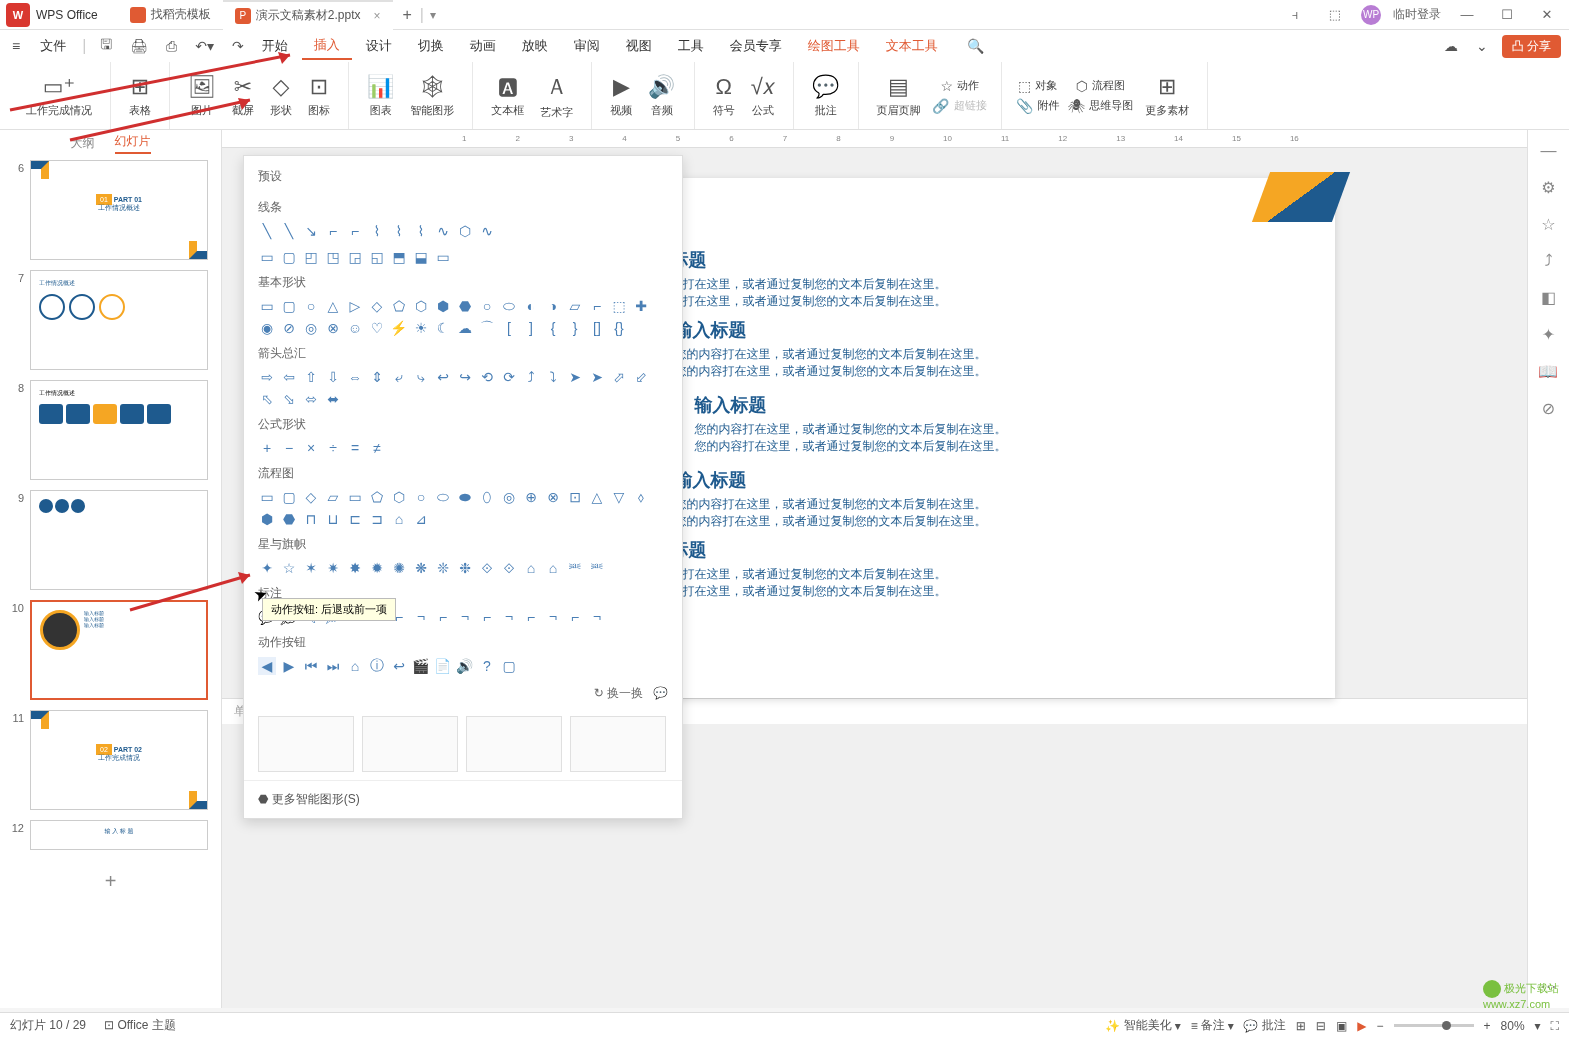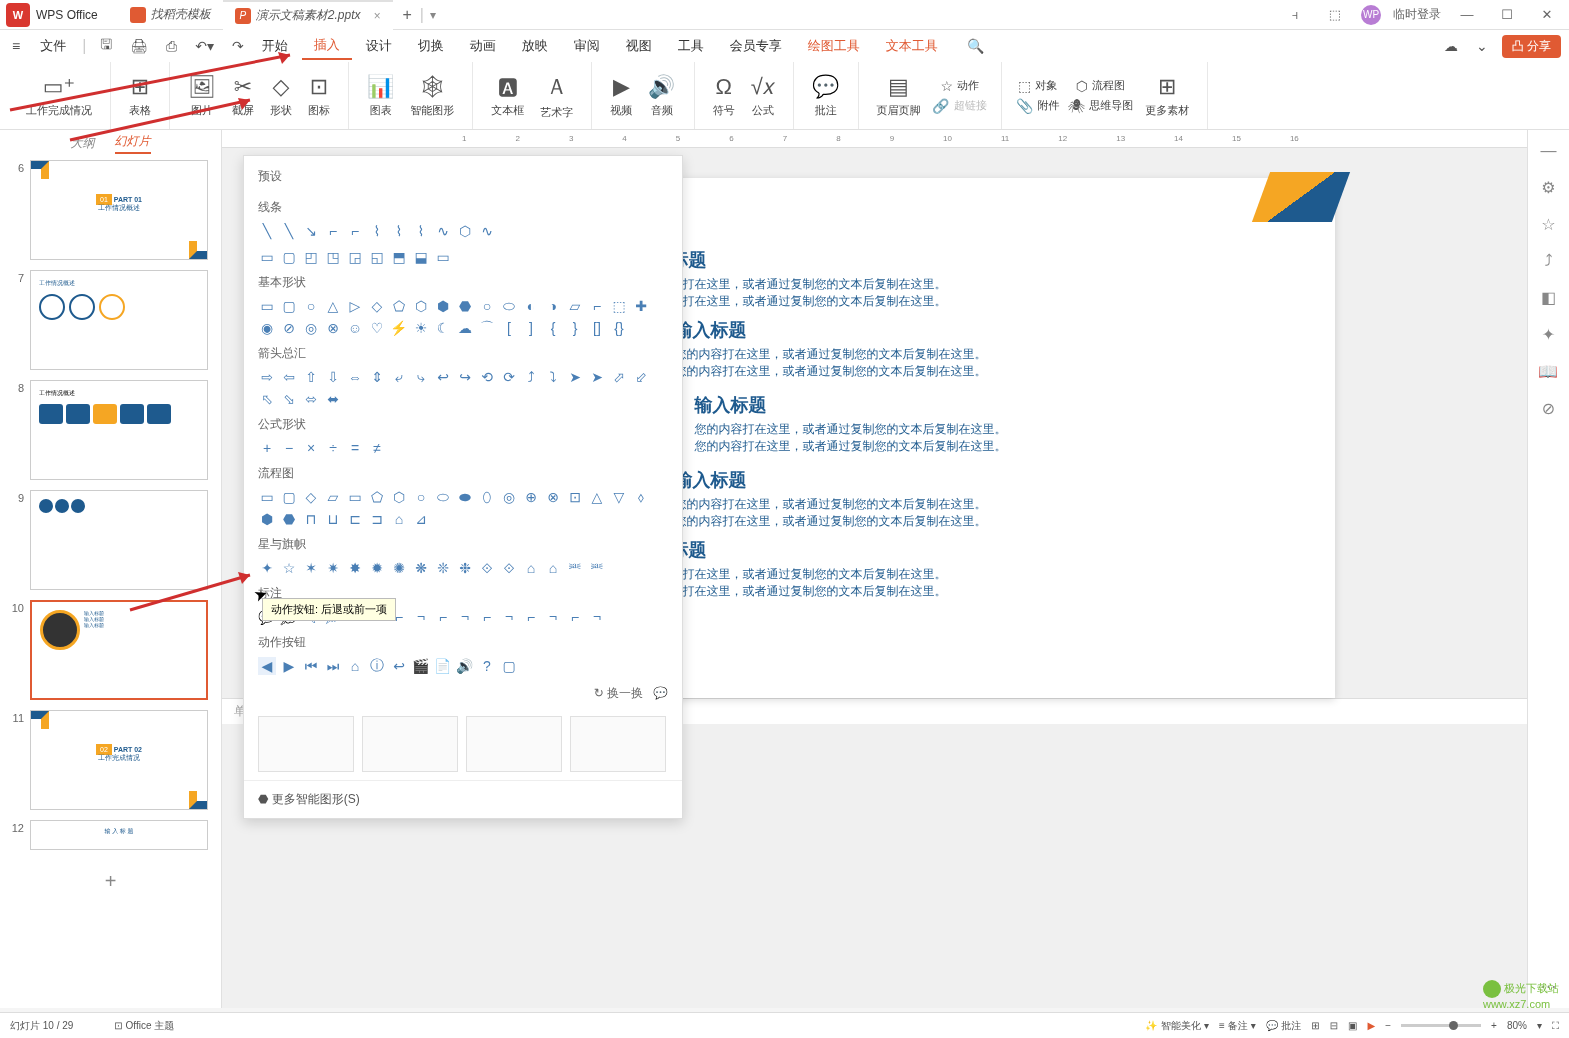--- a/index.html
+++ b/index.html
@@ -2,21 +2,21 @@
 <html><head>
 <meta charset="utf-8">
 <style>
 * { margin: 0; padding: 0; box-sizing: border-box; font-family: "Microsoft YaHei", sans-serif; }
 body { background: #f5f5f5; width: 1569px; height: 1038px; overflow: hidden; position: relative; }
 
 
 .titlebar { height: 30px; background: #fff; display: flex; align-items: center; border-bottom: 1px solid #e0e0e0; }
 .app-logo { width: 24px; height: 24px; margin: 0 6px; background: #d9372f; border-radius: 4px; display: flex; align-items: center; justify-content: center; color: #fff; font-size: 11px; font-weight: bold; }
 .app-name { font-size: 12px; color: #333; margin-right: 20px; }
-.tab { padding: 0 12px; height: 30px; display: flex; align-items: center; font-size: 12px; color: #555; gap: 5px; font-style: italic; }
+.tab { padding: 0 12px; height: 30px; display: flex; align-items: center; font-size: 12px; color: #555; gap: 5px; }
 .tab.active { background: #fff; border-top: 2px solid #e0e0e0; }
 .tab-icon { width: 16px; height: 16px; border-radius: 3px; }
 .tab-icon.doc { background: #e05a33; }
 .tab-icon.ppt { background: #e05a33; color: #fff; display:flex; align-items:center; justify-content:center; font-size:10px; }
 .tab-close { margin-left: 8px; color: #999; }
 .tab-add { margin-left: 10px; font-size: 16px; color: #666; }
 .titlebar-right { margin-left: auto; display: flex; align-items: center; gap: 12px; padding-right: 8px; }
 .user-avatar { width: 20px; height: 20px; border-radius: 50%; background: #b87dd4; color:#fff; font-size:10px; display:flex; align-items:center; justify-content:center; }
 .win-btn { width: 28px; text-align: center; color: #666; font-size: 13px; }
 
@@ -35,21 +35,21 @@
 .ribbon-group { display: flex; align-items: center; border-right: 1px solid #e8e8e8; padding: 0 10px; height: 100%; }
 .ribbon-btn { display: flex; flex-direction: column; align-items: center; justify-content: center; padding: 2px 8px; font-size: 11px; color: #444; gap: 3px; }
 .ribbon-btn .ricon { font-size: 22px; color: #555; }
 .ribbon-btn.small { flex-direction: row; font-size: 11px; gap: 4px; padding: 1px 4px; }
 .ribbon-btn.small .ricon { font-size: 14px; }
 .ribbon-col { display: flex; flex-direction: column; gap: 2px; }
 
 
 .main { display: flex; height: calc(100% - 160px); }
 .sidebar-tabs { height: 26px; display: flex; align-items: center; justify-content: center; gap: 20px; font-size: 12px; }
-.sidebar-tabs span { color: #888; font-style: italic; }
+.sidebar-tabs span { color: #888; }
 .sidebar-tabs span.act { color: #e05a33; border-bottom: 2px solid #e05a33; padding-bottom: 2px; }
 
 .slide-panel { width: 222px; background: #fff; border-right: 1px solid #e0e0e0; overflow-y: auto; padding: 4px 8px; }
 .thumb-row { display: flex; gap: 6px; margin-bottom: 10px; }
 .thumb-num { font-size: 11px; color: #666; width: 16px; text-align: right; padding-top: 2px; }
 .thumb { width: 178px; height: 100px; border: 1px solid #ccc; background: #fff; position: relative; overflow: hidden; }
 .thumb.active { border: 2px solid #e05a33; }
 .thumb-corner { position: absolute; width: 18px; height: 18px; }
 .tc-tl { top: 0; left: 0; border-top: 8px solid #1e5a8e; border-right: 8px solid #f5a623; }
 .tc-br { bottom: 0; right: 0; border-bottom: 8px solid #1e5a8e; border-left: 8px solid #f5a623; }
@@ -82,21 +82,21 @@
 
 
 .arrow { position: absolute; z-index: 150; }
 .arrow-line { stroke: #d02f2f; stroke-width: 3; fill: none; }
 .arrow-head { fill: #d02f2f; }
 
 
 .notes-bar { height: 26px; background: #fff; border-top: 1px solid #ddd; padding: 4px 12px; font-size: 12px; color: #aaa; }
 
 
-.statusbar { position: absolute; bottom: 0; left: 0; right: 0; height: 26px; background: #fff; border-top: 1px solid #ddd; display: flex; align-items: center; padding: 0 10px; font-size: 10px; color: #555; gap: 23px; }
+.statusbar { position: absolute; bottom: 0; left: 0; right: 0; height: 26px; background: #fff; border-top: 1px solid #ddd; display: flex; align-items: center; padding: 0 10px; font-size: 12px; color: #555; }
 .statusbar-right { margin-left: auto; display: flex; align-items: center; gap: 10px; }
 .sb-item { display: flex; align-items: center; gap: 3px; }
 .zoom-slider { width: 80px; height: 3px; background: #ccc; position: relative; }
 .zoom-thumb { position: absolute; left: 60%; top: -3px; width: 9px; height: 9px; background: #666; border-radius: 50%; }
 
 
 .right-panel { width: 42px; background: #fff; border-left: 1px solid #e0e0e0; display: flex; flex-direction: column; align-items: center; padding-top: 12px; gap: 18px; }
 .rp-icon { font-size: 16px; color: #888; }
 
 

